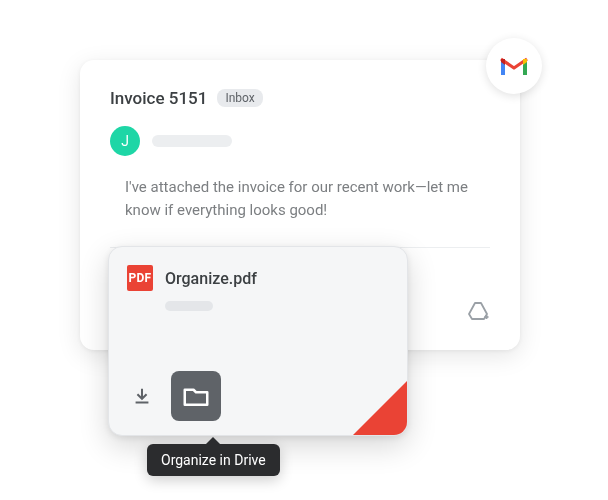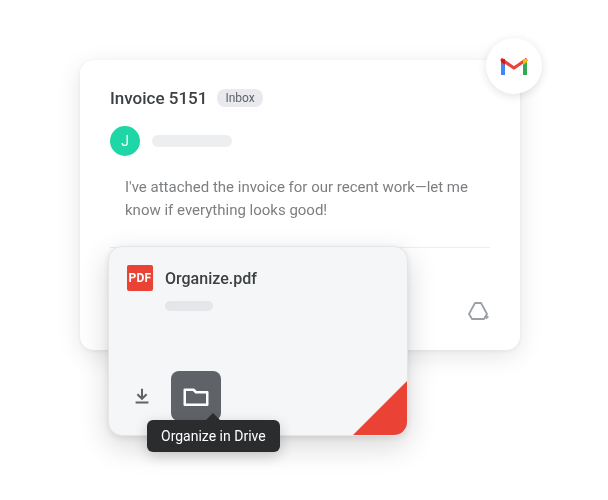--- a/index.html
+++ b/index.html
@@ -172,21 +172,21 @@
     bottom: 0;
     width: 0;
     height: 0;
     border-style: solid;
     border-width: 0 0 54px 54px;
     border-color: transparent transparent #ea4335 transparent;
   }
   .tooltip {
     position: absolute;
     left: 147px;
-    top: 420px;
+    top: 444px;
     background: #2b2c2e;
     color: #fff;
     font-size: 14px;
     padding: 8px 14px;
     border-radius: 6px;
     white-space: nowrap;
     box-shadow: 0 4px 14px rgba(0,0,0,0.2);
   }
   .tooltip::before {
     content: "";

